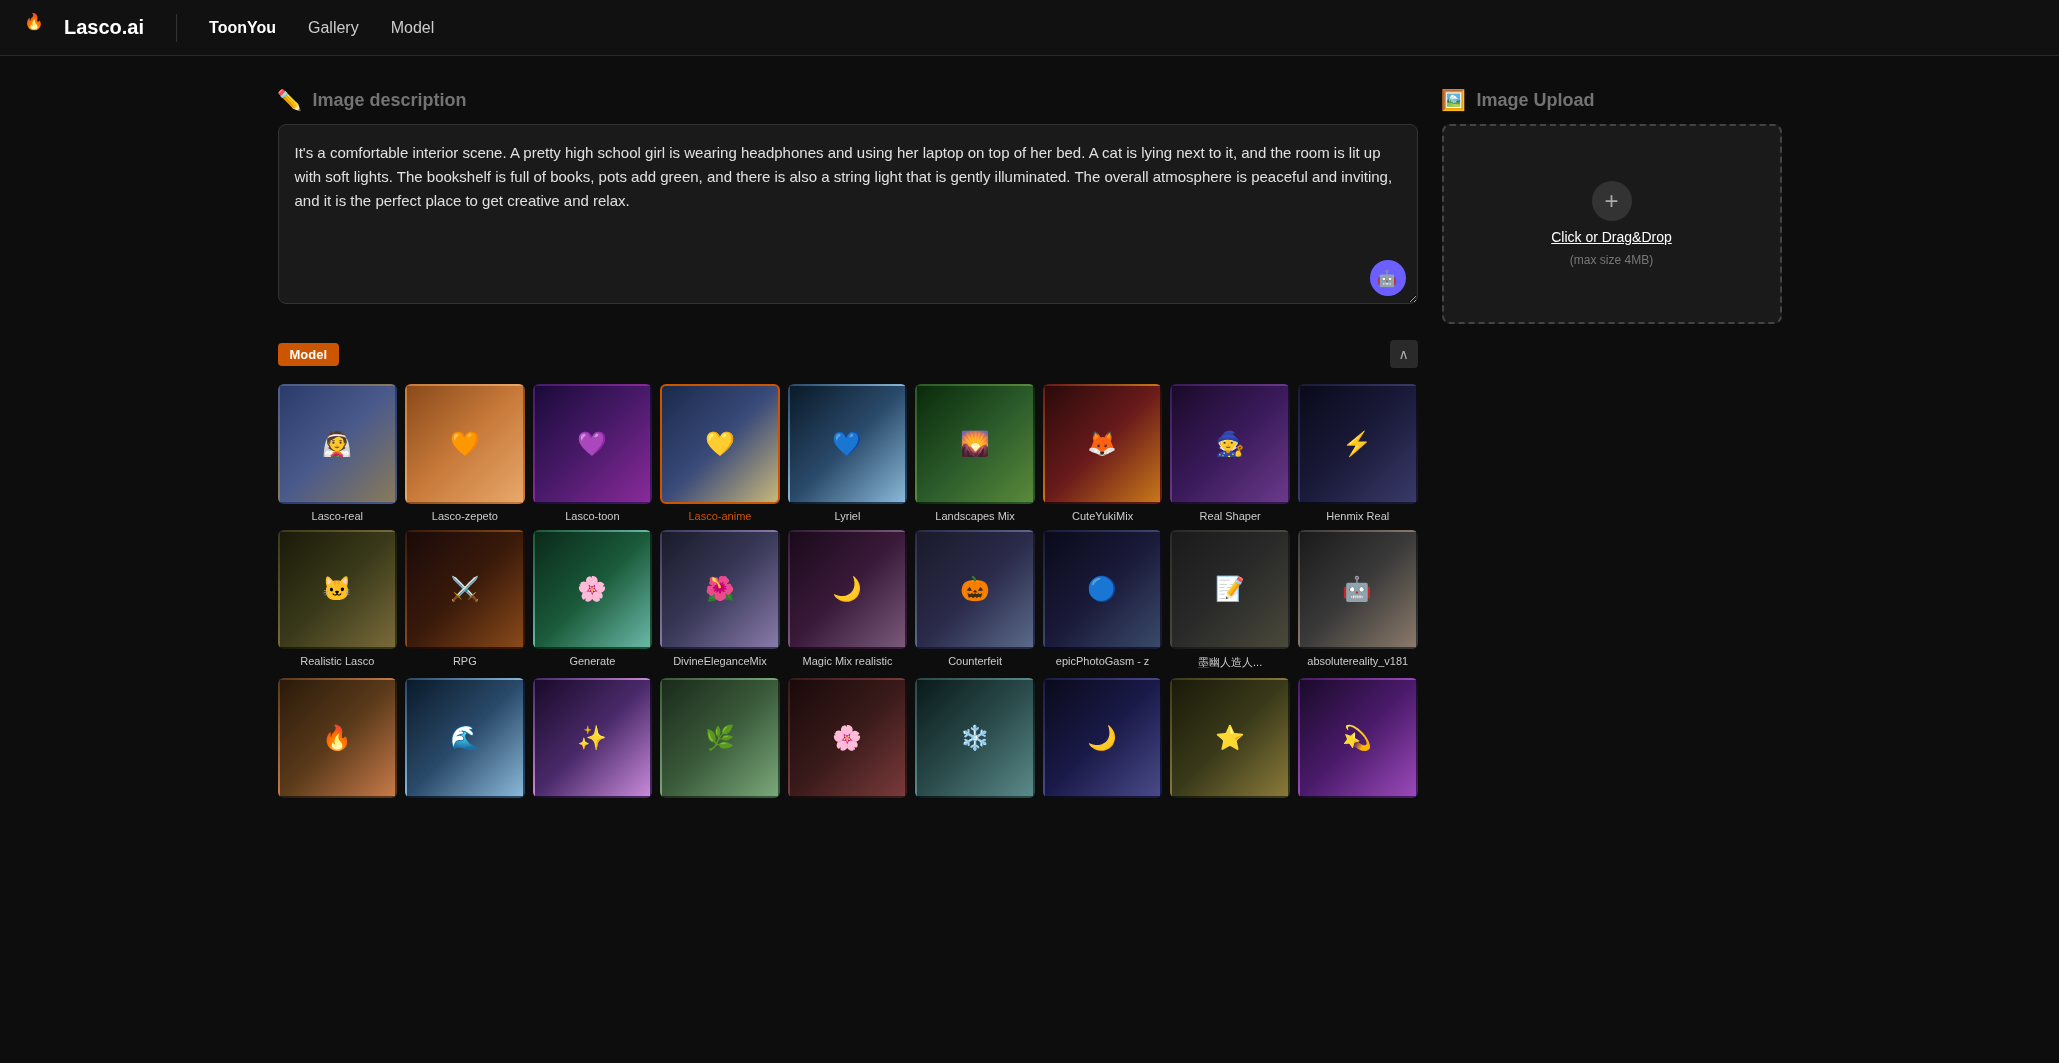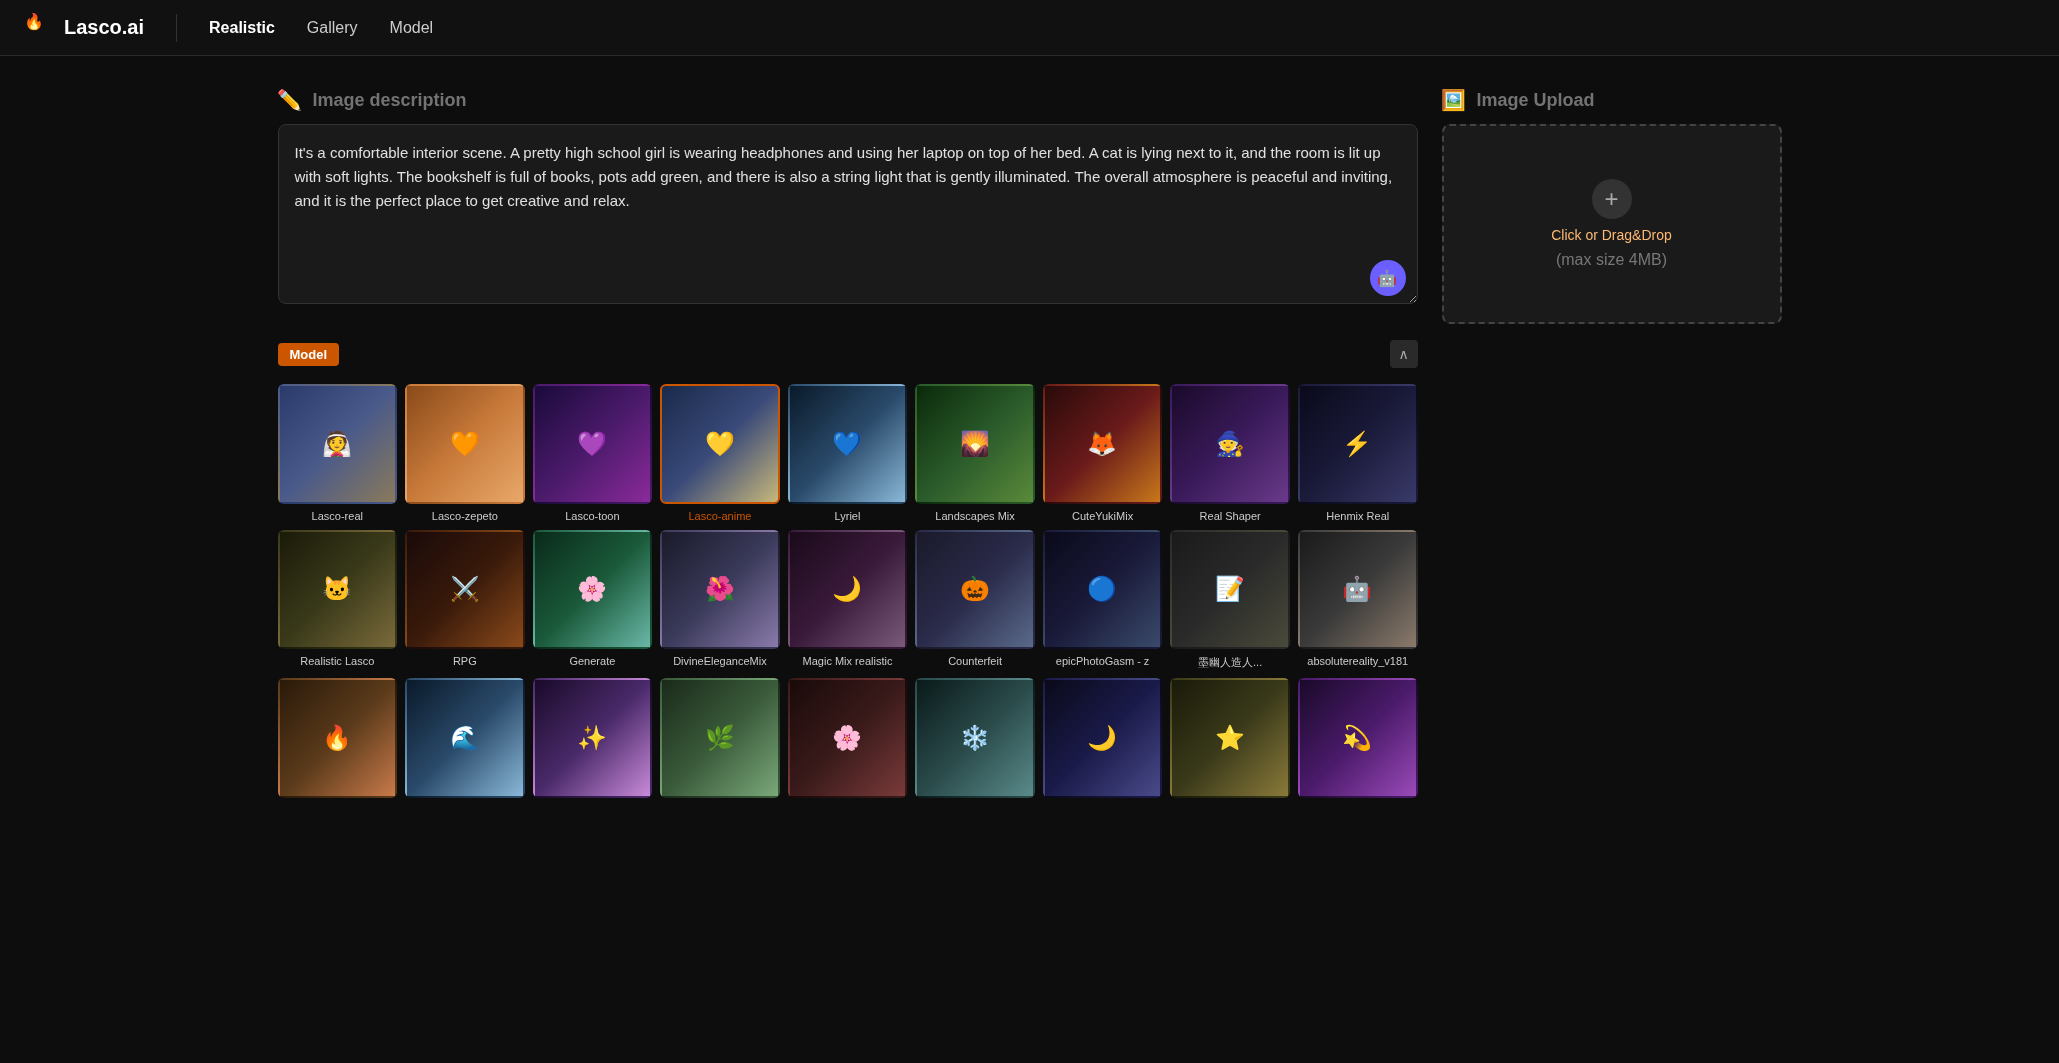--- a/index.html
+++ b/index.html
@@ -145,25 +145,26 @@
       background: #333;
       border-radius: 50%;
       display: flex;
       align-items: center;
       justify-content: center;
       font-size: 24px;
       color: #aaa;
     }
     .upload-label {
       font-size: 14px;
-      color: #fdba74;
+      color: #ffffff;
       font-weight: 500;
+      text-decoration: underline;
     }
     .upload-sublabel {
-      font-size: 16px;
+      font-size: 12px;
       color: #777;
     }
 
     
     .model-section {
       margin-top: 32px;
     }
     .model-header {
       display: flex;
       align-items: center;
@@ -271,21 +272,21 @@
 </head>
 <body>
 
 <header class="header">
   <div class="logo-area">
     <span class="logo-icon">🔥</span>
     <span class="logo-text">Lasco.ai</span>
   </div>
   <div class="header-divider"></div>
   <nav class="nav-links">
-    <a class="nav-link active">Realistic</a>
+    <a class="nav-link active">ToonYou</a>
     <a class="nav-link">Gallery</a>
     <a class="nav-link">Model</a>
   </nav>
 </header>
 
 <div class="main-content">
   <div class="left-column">
 
     <div class="section-header">
       <span class="section-icon">✏️</span>

